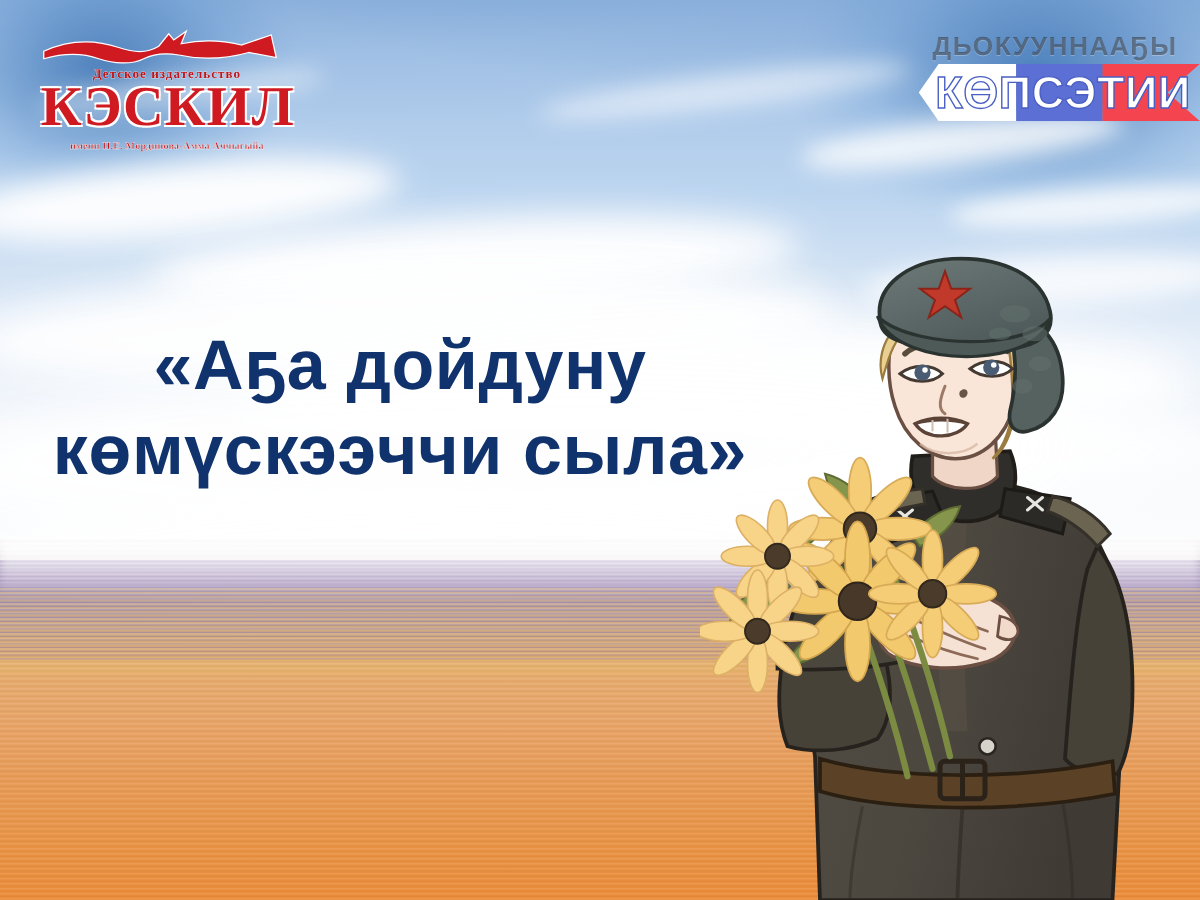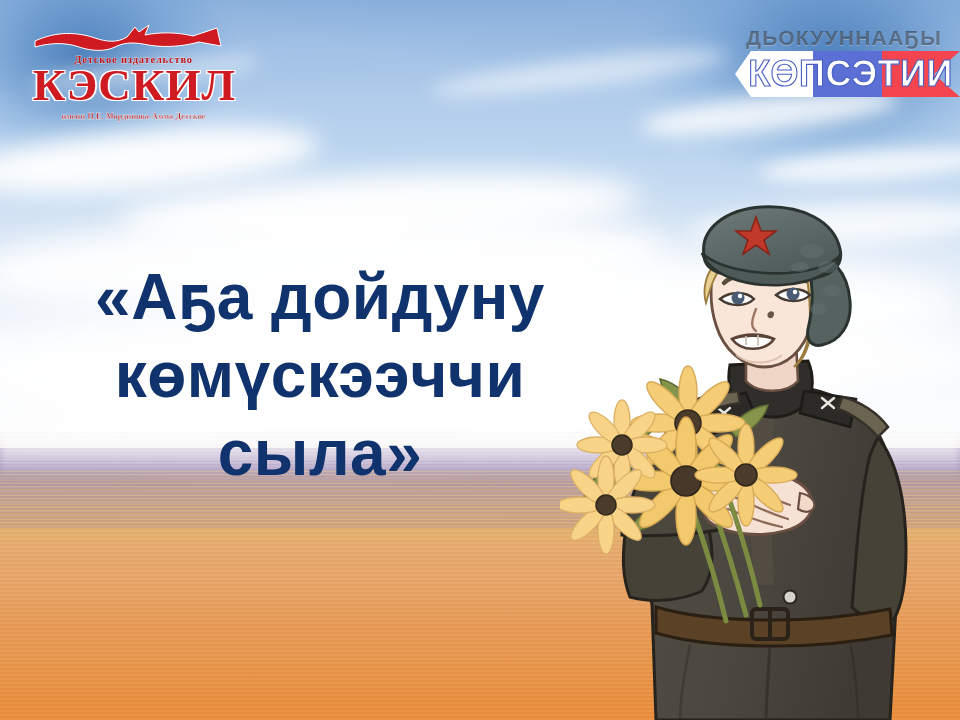--- a/index.html
+++ b/index.html
@@ -193,21 +193,21 @@
     color:#ffffff;
     -webkit-text-stroke:1.1px #4a5fc4;
     mix-blend-mode:normal;
     white-space:nowrap;
   }
 
   
   .title {
     position:absolute; left:40px; top:258px; width:560px;
     text-align:center;
-    font-size:64px;
+    font-size:56px;
     font-weight:700;
     line-height:1.22;
     color:#10336e;
     letter-spacing:.5px;
   }
 
   
   .soldier { position:absolute; left:560px; top:205px; width:400px; height:515px; }
   .soldier svg { display:block; width:400px; height:515px; }
 </style>
@@ -239,21 +239,21 @@
   <div class="ground-gold"></div>
   <div class="ground-streaks"></div>
   <div class="ground-haze"></div>
 
   <div class="logo">
     <svg class="logo-fish" viewBox="0 0 205 36">
       <path d="M4 23 C26 13, 46 14, 64 20 C76 24, 86 25, 96 19 L104 9 L108 14 L118 7 L114 17 C128 14, 146 14, 162 18 L186 10 L190 28 L168 24 C150 29, 130 30, 112 26 C100 24, 92 25, 84 29 C74 34, 60 33, 48 29 C34 24, 18 25, 4 29 Z" fill="#cf1a22" stroke="#ffffff" stroke-width="1"></path>
     </svg>
     <div class="logo-sub">Детское издательство</div>
     <div class="logo-word">КЭСКИЛ</div>
-    <div class="logo-name">имени Н.Е. Мординова-Амма Детское</div>
+    <div class="logo-name">имени Н.Е. Мординова-Амма Аччыгыйа</div>
   </div>
 
   <div class="banner">
     <div class="banner-top">ДЬОКУУННААҔЫ</div>
     <div class="ribbon">
       <div class="rb-white"></div>
       <div class="rb-blue"></div>
       <div class="rb-red"></div>
     </div>
     <div class="ribbon-text">КӨПСЭТИИ</div>

